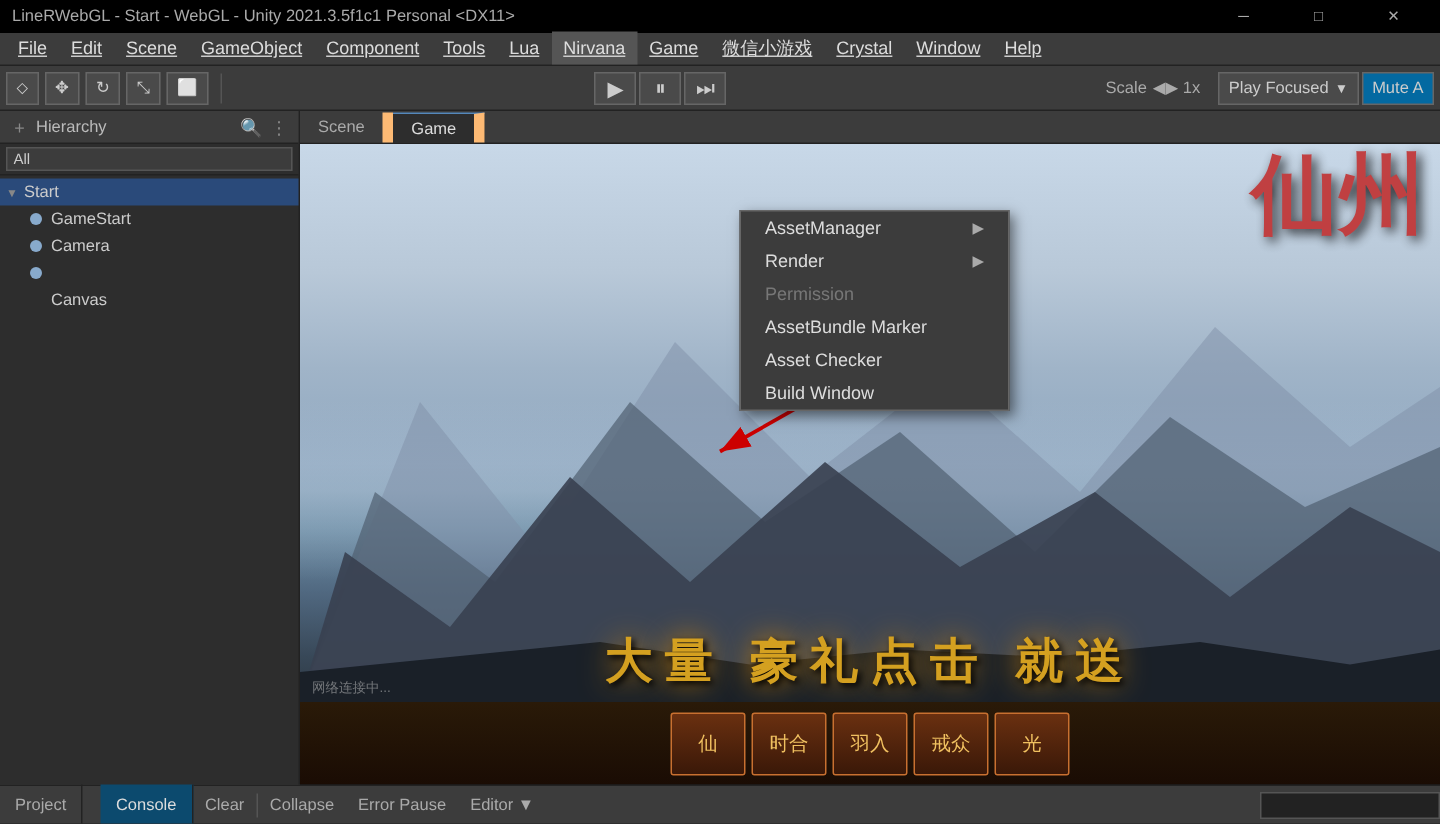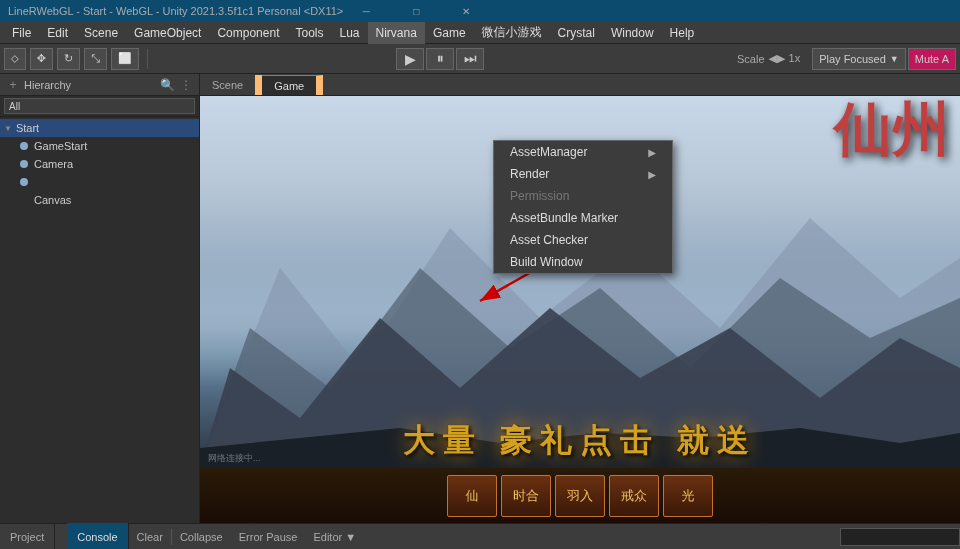--- a/index.html
+++ b/index.html
@@ -9,24 +9,24 @@
       overflow: hidden;
       font-family: 'Segoe UI', Arial, sans-serif;
       font-size: 12px;
       background: #3c3c3c;
       color: #ccc;
     }
 
     
     #title-bar {
       height: 22px;
-      background: #0c4a6e;
-      display: flex;
-      align-items: center;
-      justify-content: flex-start;
+      background: #000000;
+      display: flex;
+      align-items: center;
+      justify-content: space-between;
       padding: 0 8px;
       color: #aaa;
       font-size: 11px;
     }
     #title-bar-buttons {
       display: flex;
       gap: 4px;
     }
     .title-btn {
       width: 46px;
@@ -36,23 +36,24 @@
       justify-content: center;
       font-size: 10px;
       cursor: pointer;
     }
 
     
     #menu-bar {
       height: 22px;
       background: #3c3c3c;
       display: flex;
-      align-items: center;
+      align-items: flex-end;
       padding: 0 4px;
       border-bottom: 1px solid #222;
+      text-decoration: underline;
     }
     .menu-item {
       padding: 2px 8px;
       cursor: pointer;
       white-space: nowrap;
       color: #ddd;
       font-size: 12px;
       height: 22px;
       display: flex;
       align-items: center;
@@ -113,21 +114,21 @@
       background: #4a4a4a;
       border: 1px solid #666;
       padding: 2px 6px;
       font-size: 11px;
       color: #ccc;
       height: 22px;
       display: flex;
       align-items: center;
     }
     .mute-label {
-      background: #be185d;
+      background: #0369a1;
       border: 1px solid #666;
       padding: 2px 6px;
       font-size: 11px;
       color: #ccc;
       height: 22px;
       display: flex;
       align-items: center;
     }
 
     

